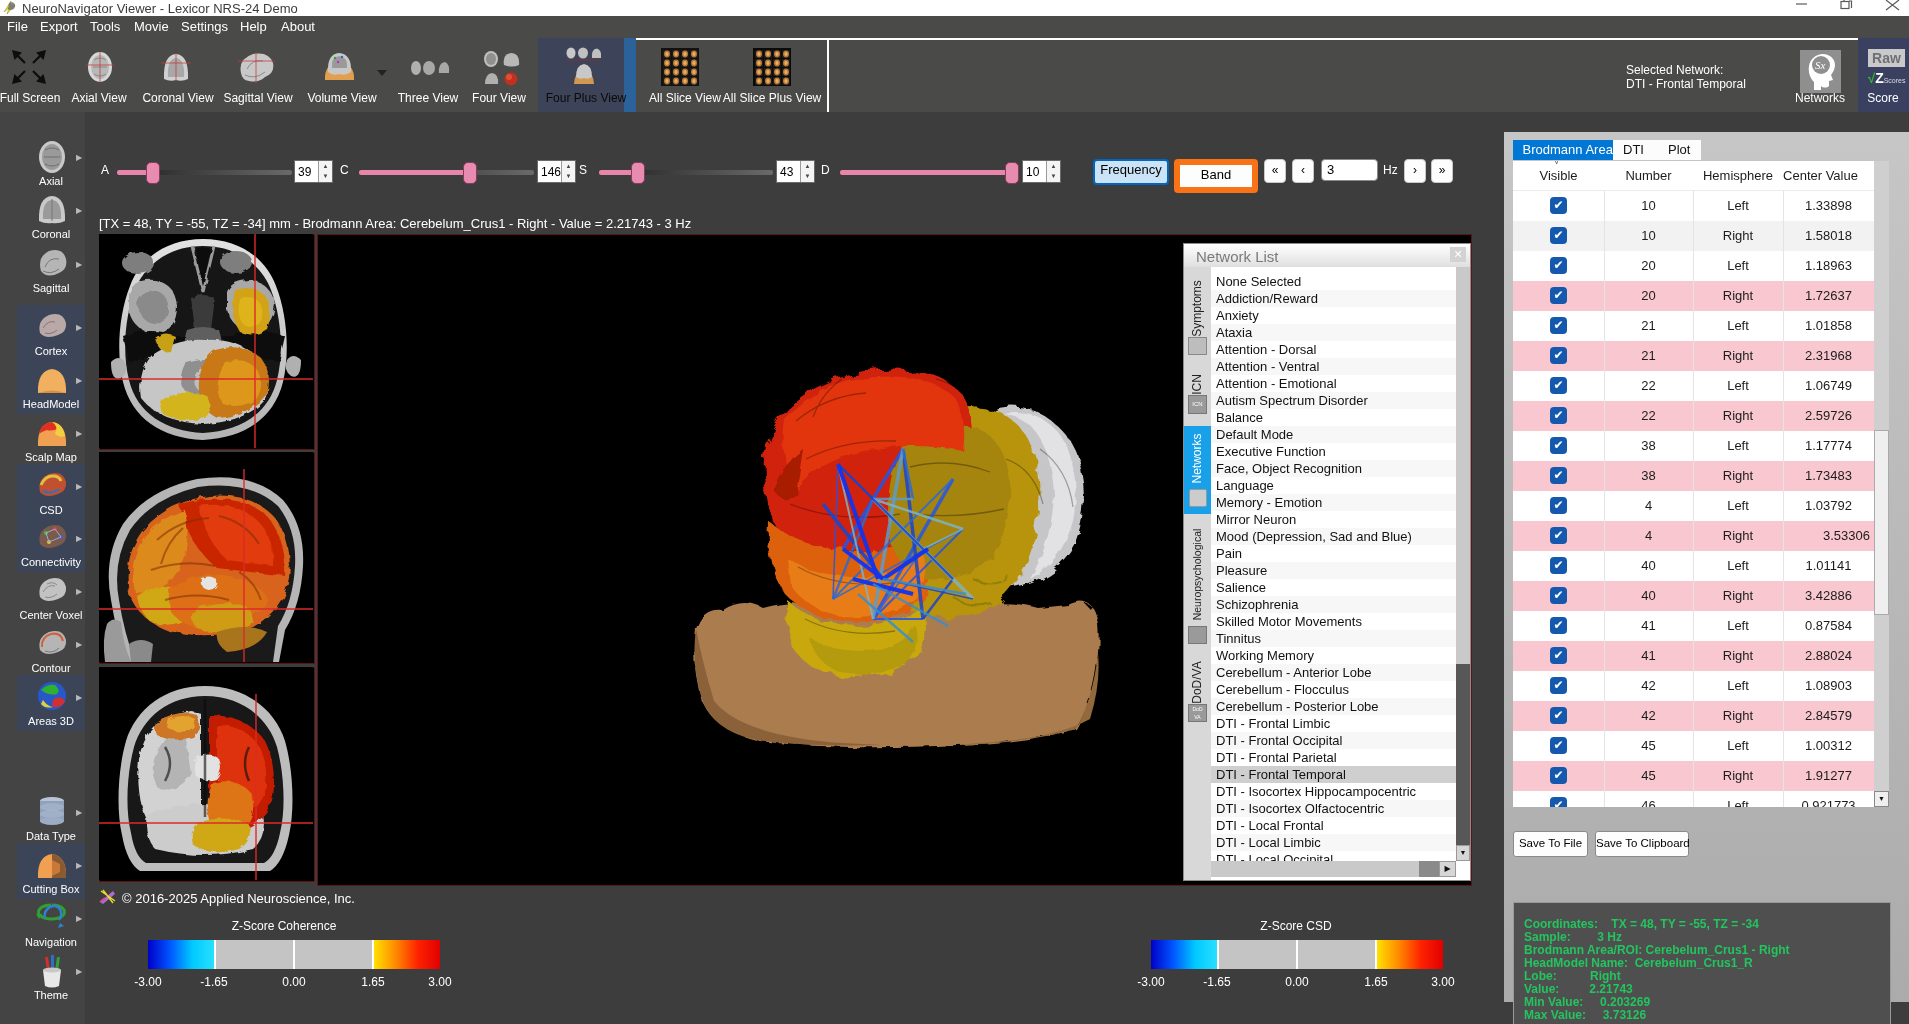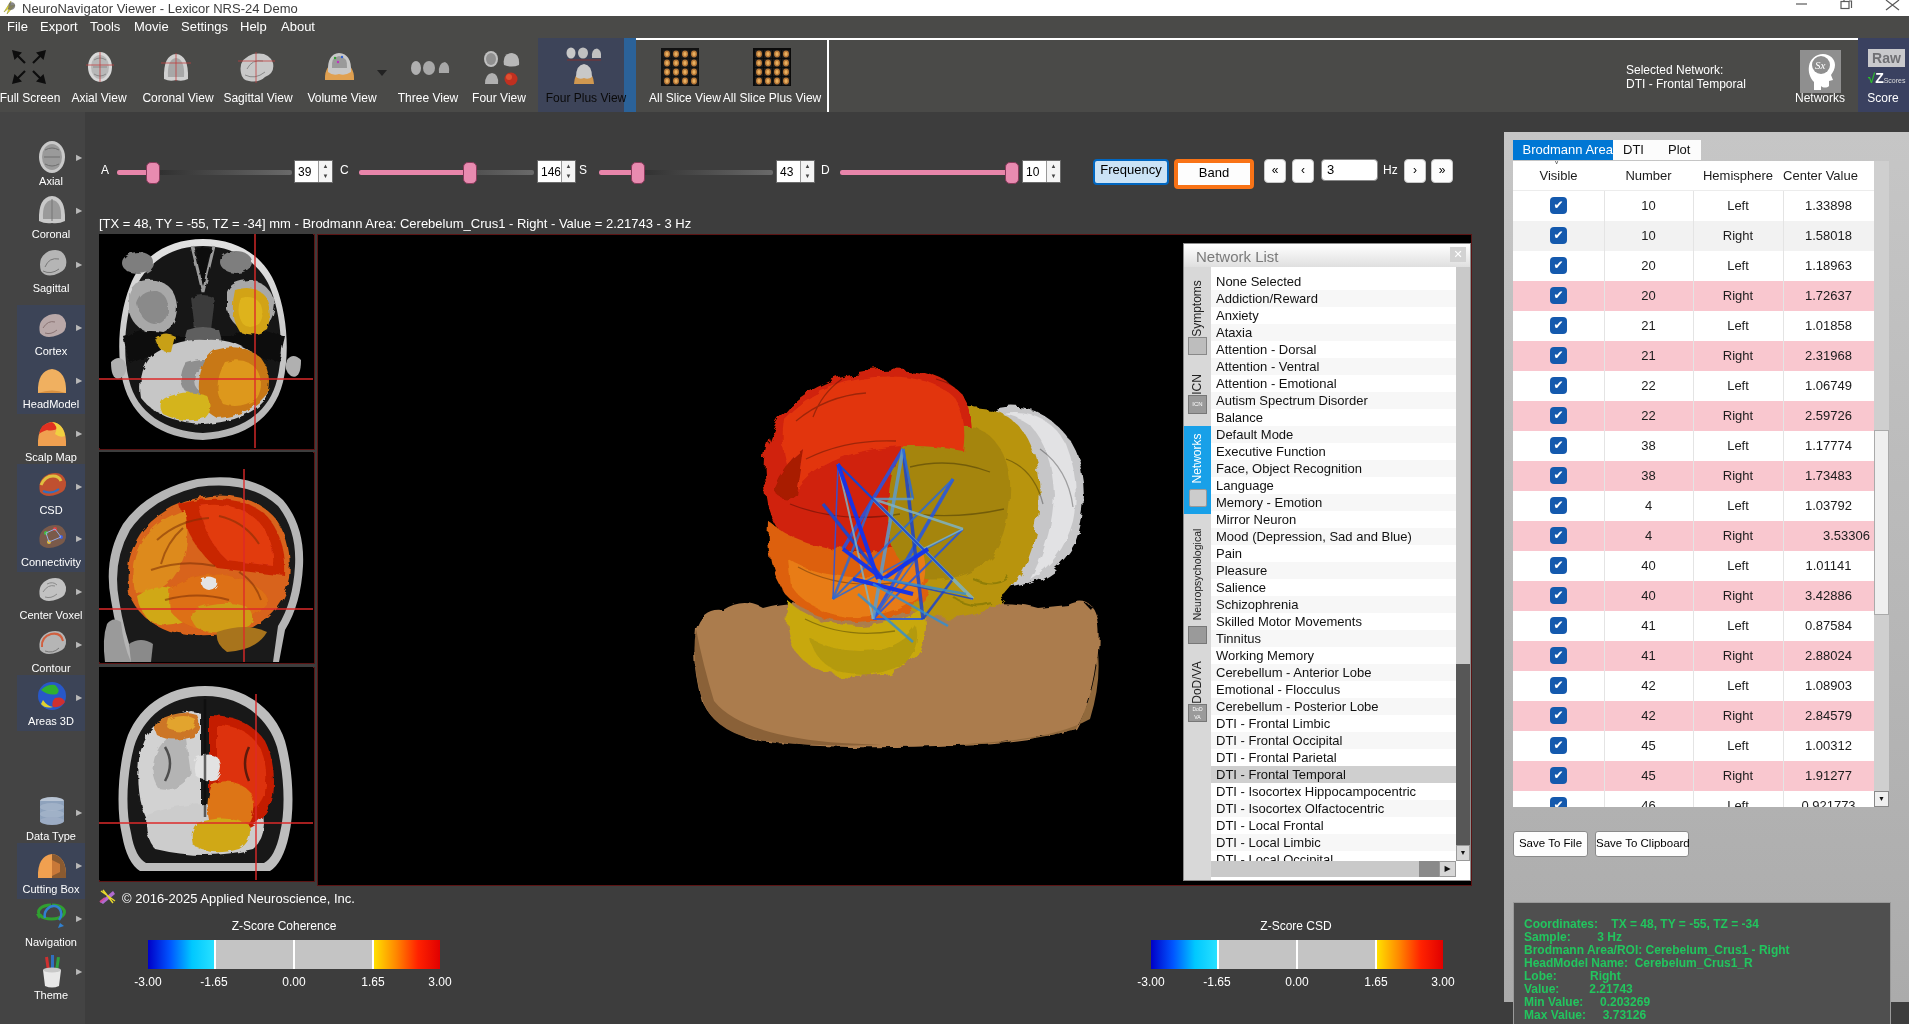--- a/index.html
+++ b/index.html
@@ -424,21 +424,21 @@
     </div>
     <div class="slabel" style="left:821px">D</div>
     <div class="strack" style="left:840px;width:175px"></div>
     <div class="strackfill" style="left:840px;width:171px"></div>
     <div class="sthumb" style="left:1005px"></div>
     <div class="spin" style="left:1022px;width:37px">
       <span class="v">10</span>
       <span class="ud">▲<br>▼</span>
     </div>
     <div class="btn" style="left:1093px;width:72px;background:#cbe3f6;border:2px solid #0066c0;line-height:18px;">Frequency</div>
-    <div class="btn" style="left:1174px;width:72px;background:#fdfdfd;border:4px solid #f97316;line-height:20px;">Band</div>
+    <div class="btn" style="left:1174px;width:72px;background:#fdfdfd;border:6px solid #f97316;line-height:20px;">Band</div>
     <div class="btn" style="left:1264px;width:20px;background:#fdfdfd;border:1px solid #c8c8c8;line-height:20px;font-size:12px;">«</div>
     <div class="btn" style="left:1292px;width:20px;background:#fdfdfd;border:1px solid #c8c8c8;line-height:20px;font-size:12px;">‹</div>
     <div class="btn" style="left:1321px;width:57px;background:#ffffff;border:1px solid #888;line-height:20px;text-align:left;padding-left:5px;box-sizing:border-box;width:57px;">3</div>
     <div class="slabel" style="left:1383px;top:163px;">Hz</div>
     <div class="btn" style="left:1404px;width:20px;background:#fdfdfd;border:1px solid #c8c8c8;line-height:20px;font-size:12px;">›</div>
     <div class="btn" style="left:1431px;width:20px;background:#fdfdfd;border:1px solid #c8c8c8;line-height:20px;font-size:12px;">»</div>
   </div>
 
 <div class="abs" style="left:99px;top:216px;color:#fff;font-size:13px;">[TX = 48, TY = -55, TZ = -34] mm - Brodmann Area: Cerebelum_Crus1 - Right - Value = 2.21743 - 3 Hz</div>
 
@@ -652,21 +652,21 @@
       <div class="nli" style="top:244px;width:245px;background:#ffffff;">Mirror Neuron</div>
       <div class="nli" style="top:261px;width:245px;background:#f7f7f7;">Mood (Depression, Sad and Blue)</div>
       <div class="nli" style="top:278px;width:245px;background:#ffffff;">Pain</div>
       <div class="nli" style="top:295px;width:245px;background:#f7f7f7;">Pleasure</div>
       <div class="nli" style="top:312px;width:209px;background:#ffffff;">Salience</div>
       <div class="nli" style="top:329px;width:245px;background:#f7f7f7;">Schizophrenia</div>
       <div class="nli" style="top:346px;width:245px;background:#ffffff;">Skilled Motor Movements</div>
       <div class="nli" style="top:363px;width:245px;background:#f7f7f7;">Tinnitus</div>
       <div class="nli" style="top:380px;width:245px;background:#ffffff;">Working Memory</div>
       <div class="nli" style="top:397px;width:245px;background:#f7f7f7;">Cerebellum - Anterior Lobe</div>
-      <div class="nli" style="top:414px;width:245px;background:#ffffff;">Emotional - Flocculus</div>
+      <div class="nli" style="top:414px;width:245px;background:#ffffff;">Cerebellum - Flocculus</div>
       <div class="nli" style="top:431px;width:245px;background:#f7f7f7;">Cerebellum - Posterior Lobe</div>
       <div class="nli" style="top:448px;width:245px;background:#ffffff;">DTI - Frontal Limbic</div>
       <div class="nli" style="top:465px;width:245px;background:#f7f7f7;">DTI - Frontal Occipital</div>
       <div class="nli" style="top:482px;width:245px;background:#ffffff;">DTI - Frontal Parietal</div>
       <div class="nli" style="top:499px;width:245px;background:#cfcfcf;">DTI - Frontal Temporal</div>
       <div class="nli" style="top:516px;width:245px;background:#ffffff;">DTI - Isocortex Hippocampocentric</div>
       <div class="nli" style="top:533px;width:245px;background:#f7f7f7;">DTI - Isocortex Olfactocentric</div>
       <div class="nli" style="top:550px;width:245px;background:#ffffff;">DTI - Local Frontal</div>
       <div class="nli" style="top:567px;width:245px;background:#f7f7f7;">DTI - Local Limbic</div>
       <div class="nli" style="top:584px;width:245px;background:#ffffff;">DTI - Local Occipital</div>

